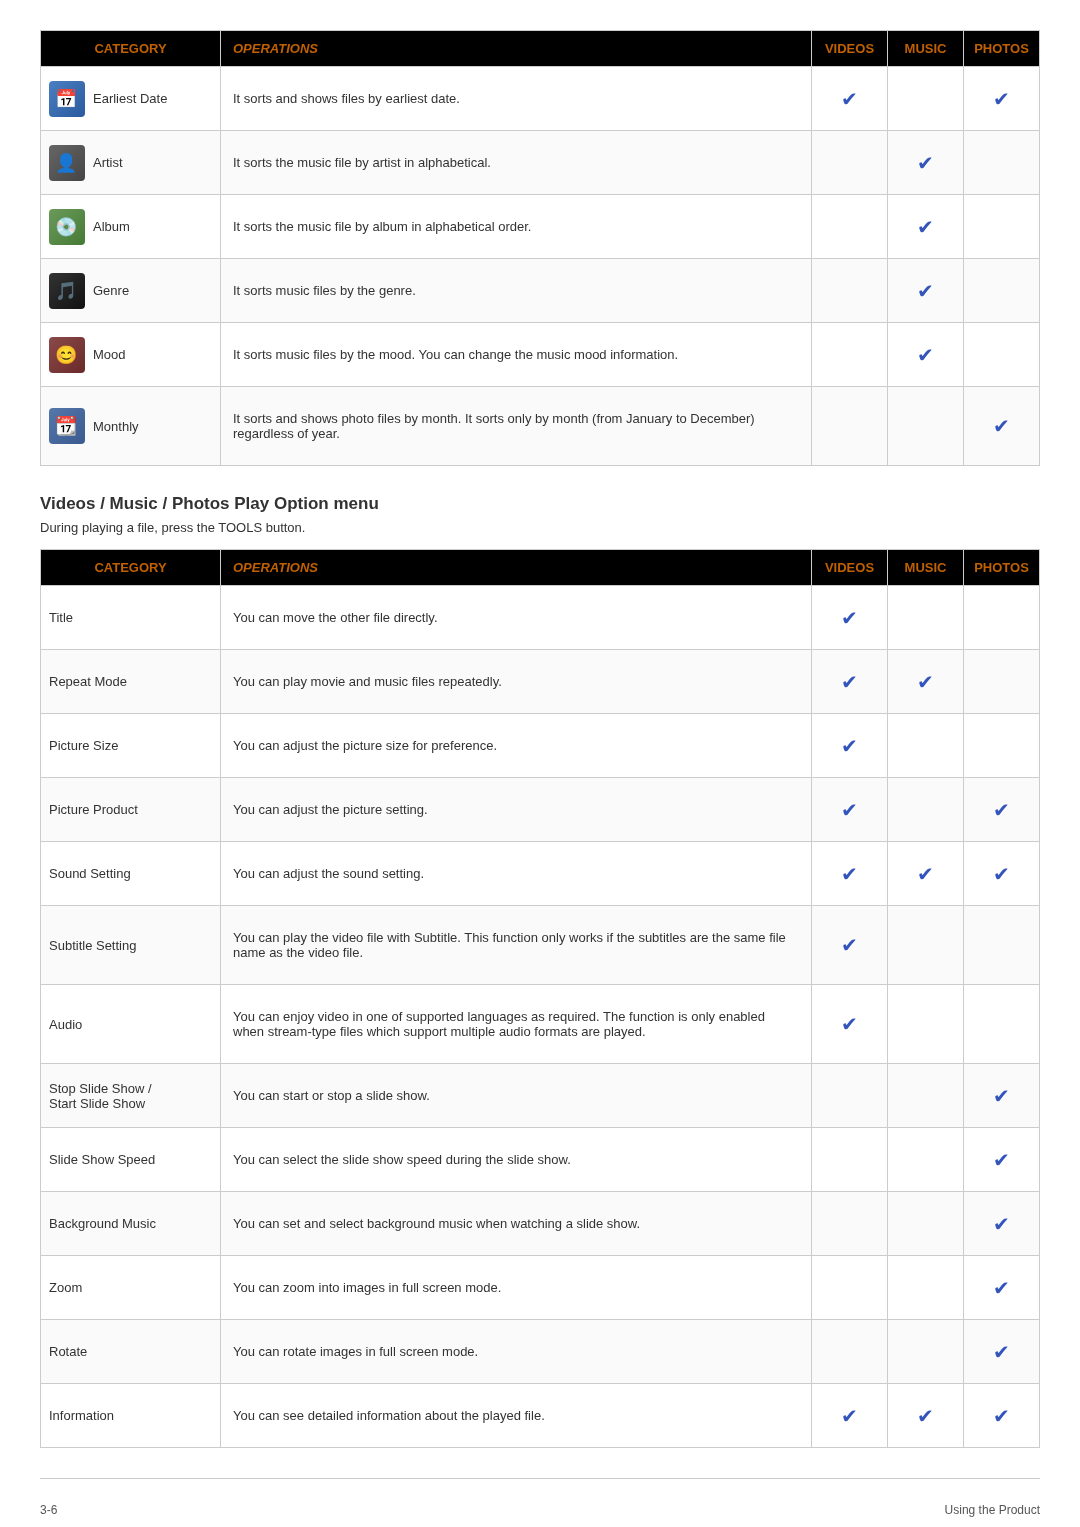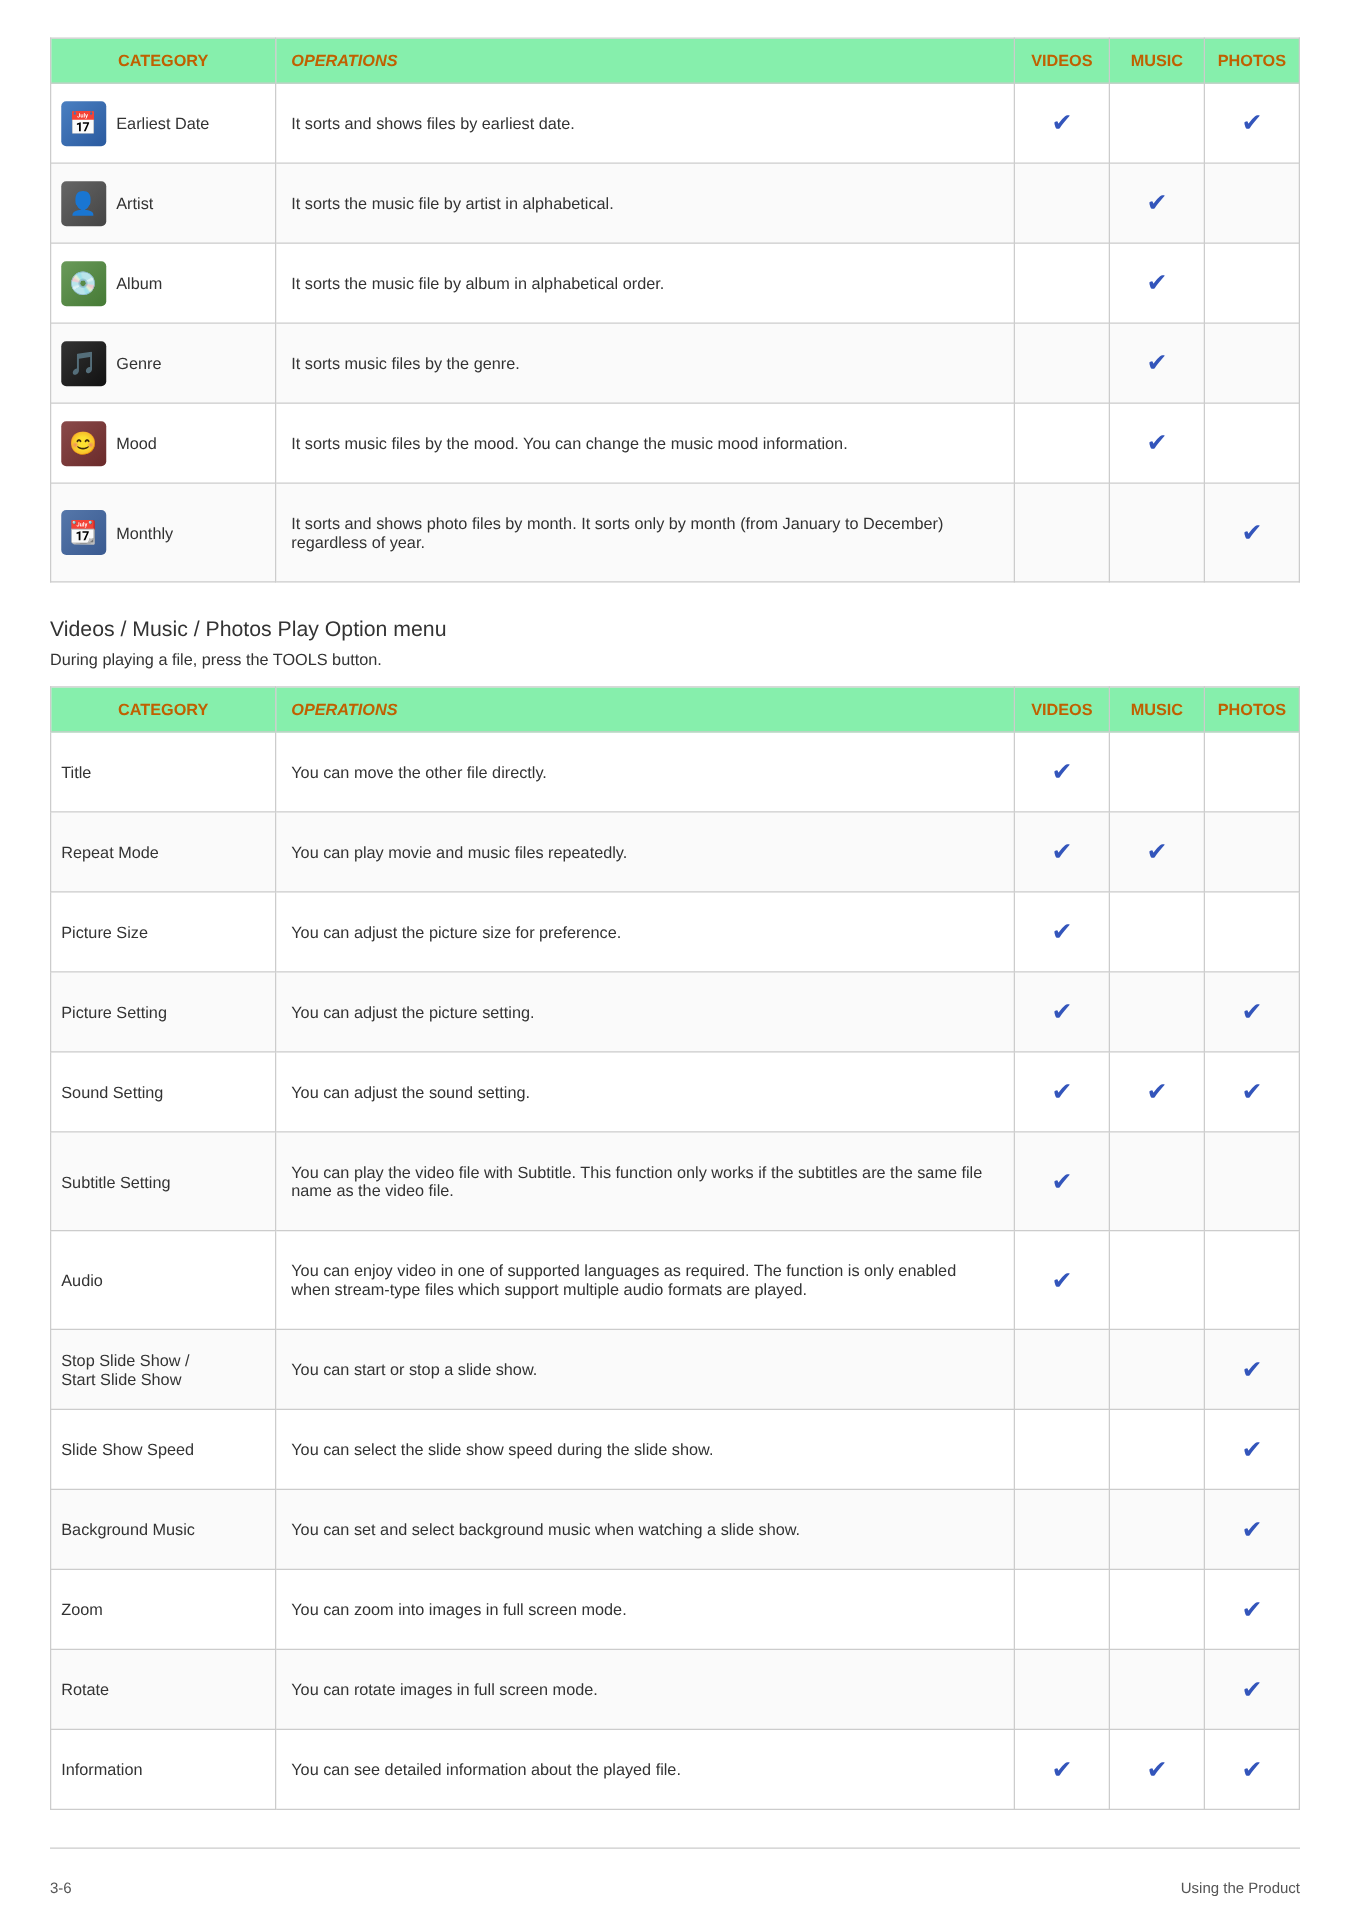--- a/index.html
+++ b/index.html
@@ -13,21 +13,21 @@
       min-height: 1527px;
     }
 
     table {
       width: 100%;
       border-collapse: collapse;
       margin-bottom: 28px;
     }
 
     th {
-      background: #86efac;
+      background: #000000;
       font-weight: bold;
       font-size: 13px;
       text-align: center;
       padding: 10px 8px;
       border: 1px solid #ccc;
       color: #c06000;
     }
 
     th.category-col { color: #c06000; width: 180px; }
     th.operations-col { color: #c06000; text-align: left; padding-left: 12px; font-style: italic; }
@@ -45,21 +45,21 @@
       font-size: 18px;
     }
 
     .operations-cell {
       padding: 24px 12px;
       vertical-align: middle;
     }
 
     .section-title {
       font-size: 17px;
-      font-weight: normal;
+      font-weight: bold;
       margin-bottom: 6px;
       margin-top: 10px;
     }
 
     .section-sub {
       font-size: 13px;
       margin-bottom: 14px;
     }
 
     .footer {
@@ -200,21 +200,21 @@
     <td class="check-cell"></td>
   </tr>
       <tr>
     <td>Picture Size</td>
     <td class="operations-cell">You can adjust the picture size for preference.</td>
     <td class="check-cell"><span class="checkmark">✔</span></td>
     <td class="check-cell"></td>
     <td class="check-cell"></td>
   </tr>
       <tr>
-    <td>Picture Setting</td>
+    <td>Picture Product</td>
     <td class="operations-cell">You can adjust the picture setting.</td>
     <td class="check-cell"><span class="checkmark">✔</span></td>
     <td class="check-cell"></td>
     <td class="check-cell"><span class="checkmark">✔</span></td>
   </tr>
       <tr>
     <td>Sound Setting</td>
     <td class="operations-cell">You can adjust the sound setting.</td>
     <td class="check-cell"><span class="checkmark">✔</span></td>
     <td class="check-cell"><span class="checkmark">✔</span></td>

